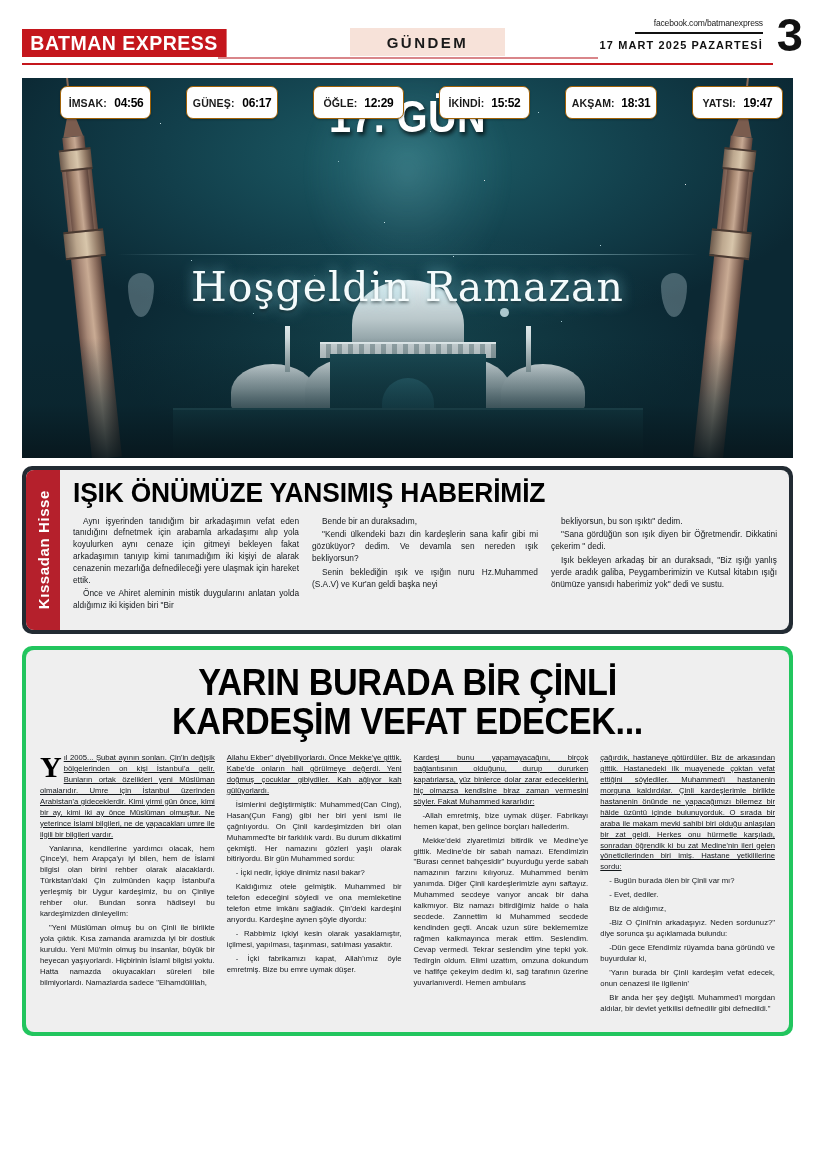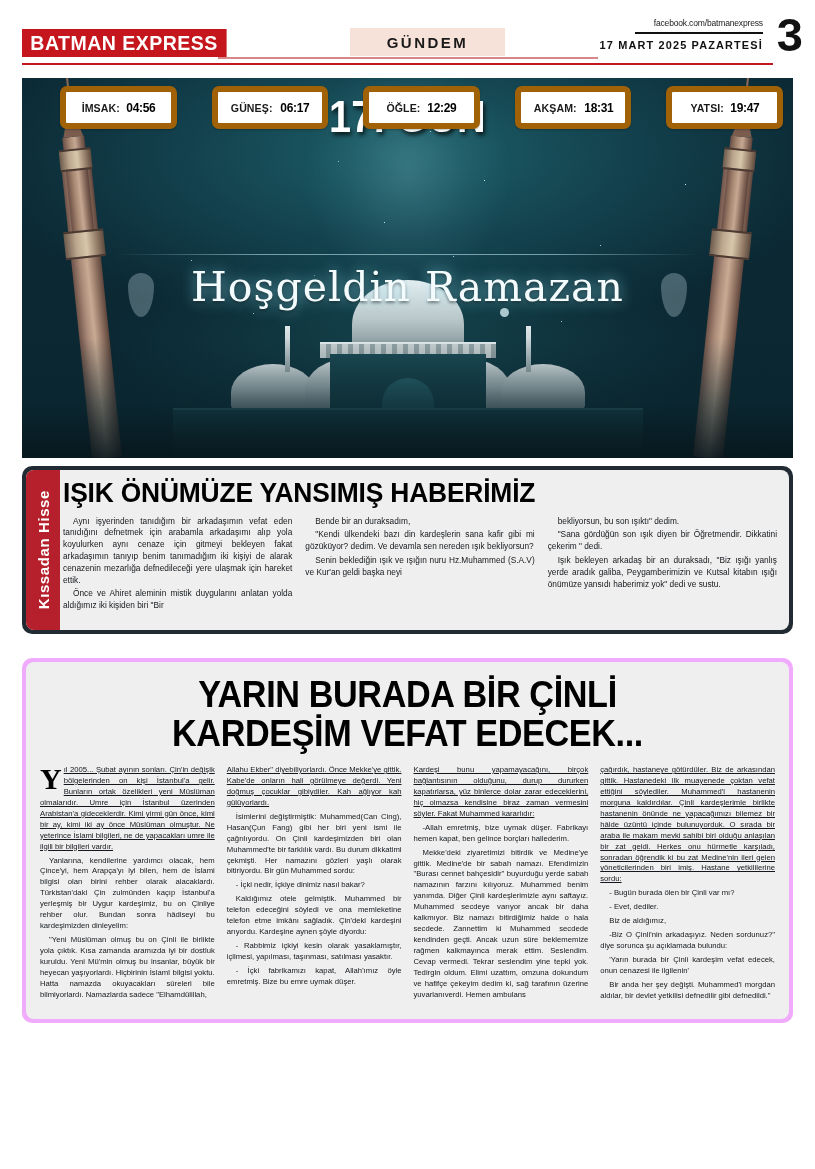--- a/index.html
+++ b/index.html
@@ -376,21 +376,21 @@
     left: 32px;
     right: 32px;
     top: 86px;
     display: flex;
     gap: 7px;
     z-index: 5;
   }
   .prayer-box {
     flex: 1;
     background: #fff;
-    border: 6px solid #a16207;
+    border: 1px solid #a16207;
     border-radius: 7px;
     height: 31px;
     display: flex;
     align-items: center;
     justify-content: center;
     gap: 4px;
     box-shadow: 0 1px 2px rgba(0,0,0,0.25);
     margin-left: 28px;
   }
   .prayer-box .lbl {
@@ -435,21 +435,21 @@
     writing-mode: vertical-rl;
     transform: rotate(180deg);
     color: #fff;
     font-size: 15px;
     font-weight: bold;
     letter-spacing: 0.6px;
     white-space: nowrap;
   }
   .a1-content {
     flex: 1;
-    padding: 6px 12px 10px 3px;
+    padding: 6px 12px 10px 13px;
   }
   .a1-headline {
     font-size: 27.5px;
     font-weight: bold;
     letter-spacing: -0.2px;
     line-height: 1.08;
     color: #000;
     margin: 2px 0 8px 0;
     font-stretch: condensed;
     transform: scaleX(0.96);
@@ -467,22 +467,22 @@
     color: #14181c;
   }
   .a1-cols .col p {
     margin: 0 0 2px 0;
     text-indent: 10px;
   }
 
   
   .article-2 {
     position: relative;
-    margin: 24px 22px 0 22px;
-    background: #f0abfc;
+    margin: 12px 22px 0 22px;
+    background: #22c55e;
     border-radius: 10px;
     padding: 4px;
   }
   .a2-inner {
     background: #efefef;
     border-radius: 8px;
     padding: 12px 14px 14px 14px;
   }
   .a2-headline {
     text-align: center;
@@ -595,39 +595,43 @@
   </div>
   <div class="prayer-box">
     <span class="lbl">GÜNEŞ:</span>
     <span class="val">06:17</span>
   </div>
   <div class="prayer-box">
     <span class="lbl">ÖĞLE:</span>
     <span class="val">12:29</span>
   </div>
   <div class="prayer-box">
+    <span class="lbl">İKİNDİ:</span>
+    <span class="val">15:52</span>
+  </div>
+  <div class="prayer-box">
     <span class="lbl">AKŞAM:</span>
     <span class="val">18:31</span>
   </div>
   <div class="prayer-box">
     <span class="lbl">YATSI:</span>
     <span class="val">19:47</span>
   </div>
 </div>
 
 <div class="article-1">
   <div class="a1-inner">
     <div class="kissa-tab">
       <span>Kıssadan Hisse</span>
     </div>
     <div class="a1-content">
       <div class="a1-headline">IŞIK ÖNÜMÜZE YANSIMIŞ HABERİMİZ</div>
       <div class="a1-cols">
         <div class="col">
-          <p>Aynı işyerinden tanıdığım bir arkadaşımın vefat eden tanıdığını defnetmek için arabamla arkadaşımı alıp yola koyulurken aynı cenaze için gitmeyi bekleyen fakat arkadaşımın tanıyıp benim tanımadığım iki kişiyi de alarak cenazenin mezarlığa defnedileceği yere ulaşmak için hareket ettik.</p>
+          <p>Aynı işyerinden tanıdığım bir arkadaşımın vefat eden tanıdığını defnetmek için arabamla arkadaşımı alıp yola koyulurken aynı cenaze için gitmeyi bekleyen fakat arkadaşımın tanıyıp kimi tanımadığım iki kişiyi de alarak cenazenin mezarlığa defnedileceği yere ulaşmak için hareket ettik.</p>
           <p>Önce ve Ahiret aleminin mistik duygularını anlatan yolda aldığımız iki kişiden biri "Bir</p>
         </div>
         <div class="col">
           <p>Bende bir an duraksadım,</p>
           <p>"Kendi ülkendeki bazı din kardeşlerin sana kafir gibi mi gözüküyor? dedim. Ve devamla sen nereden ışık bekliyorsun?</p>
           <p>Senin beklediğin ışık ve ışığın nuru Hz.Muhammed (S.A.V) ve Kur'an geldi başka neyi</p>
         </div>
         <div class="col">
           <p>bekliyorsun, bu son ışıktı" dedim.</p>
           <p>"Sana gördüğün son ışık diyen bir Öğretmendir. Dikkatini çekerim " dedi.</p>
@@ -662,18 +666,19 @@
         <p class="noindent">Kardeşi bunu yapamayacağını, birçok bağlantısının olduğunu, durup dururken kapatırlarsa, yüz binlerce dolar zarar edeceklerini, hiç olmazsa kendisine biraz zaman vermesini söyler. Fakat Muhammed kararlıdır:</p>
         <p>-Allah emretmiş, bize uymak düşer. Fabrikayı hemen kapat, ben gelince borçları hallederim.</p>
         <p>Mekke'deki ziyaretimizi bitirdik ve Medine'ye gittik. Medine'de bir sabah namazı. Efendimizin "Burası cennet bahçesidir" buyurduğu yerde sabah namazının farzını kılıyoruz. Muhammed benim yanımda. Diğer Çinli kardeşlerimizle aynı saftayız. Muhammed secdeye varıyor ancak bir daha kalkmıyor. Biz namazı bitirdiğimiz halde o hala secdede. Zannettim ki Muhammed secdede kendinden geçti. Ancak uzun süre beklememize rağmen kalkmayınca merak ettim. Seslendim. Cevap vermedi. Tekrar seslendim yine tepki yok. Tedirgin oldum. Elimi uzattım, omzuna dokundum ve hafifçe çekeyim dedim ki, sağ tarafının üzerine yuvarlanıverdi. Hemen ambulans</p>
       </div>
       <div class="col">
         <p class="noindent">çağırdık, hastaneye götürdüler. Biz de arkasından gittik. Hastanedeki ilk muayenede çoktan vefat ettiğini söylediler. Muhammed'i hastanenin morguna kaldırdılar. Çinli kardeşlerimle birlikte hastanenin önünde ne yapacağımızı bilemez bir hâlde üzüntü içinde bulunuyorduk. O sırada bir araba ile makam mevki sahibi biri olduğu anlaşılan bir zat geldi. Herkes onu hürmetle karşıladı, sonradan öğrendik ki bu zat Medine'nin ileri gelen yöneticilerinden biri imiş. Hastane yetkililerine sordu:</p>
         <p>- Bugün burada ölen bir Çinli var mı?</p>
         <p>- Evet, dediler.</p>
         <p>Biz de aldığımız,</p>
         <p>-Biz O Çinli'nin arkadaşıyız. Neden sordunuz?" diye sorunca şu açıklamada bulundu:</p>
+        <p>-Dün gece Efendimiz rüyamda bana göründü ve buyurdular ki,</p>
         <p>'Yarın burada bir Çinli kardeşim vefat edecek, onun cenazesi ile ilgilenin'</p>
         <p>Bir anda her şey değişti. Muhammed'i morgdan aldılar, bir devlet yetkilisi defnedilir gibi defnedildi."</p>
       </div>
     </div>
   </div>
 </div>
 
 </body></html>

